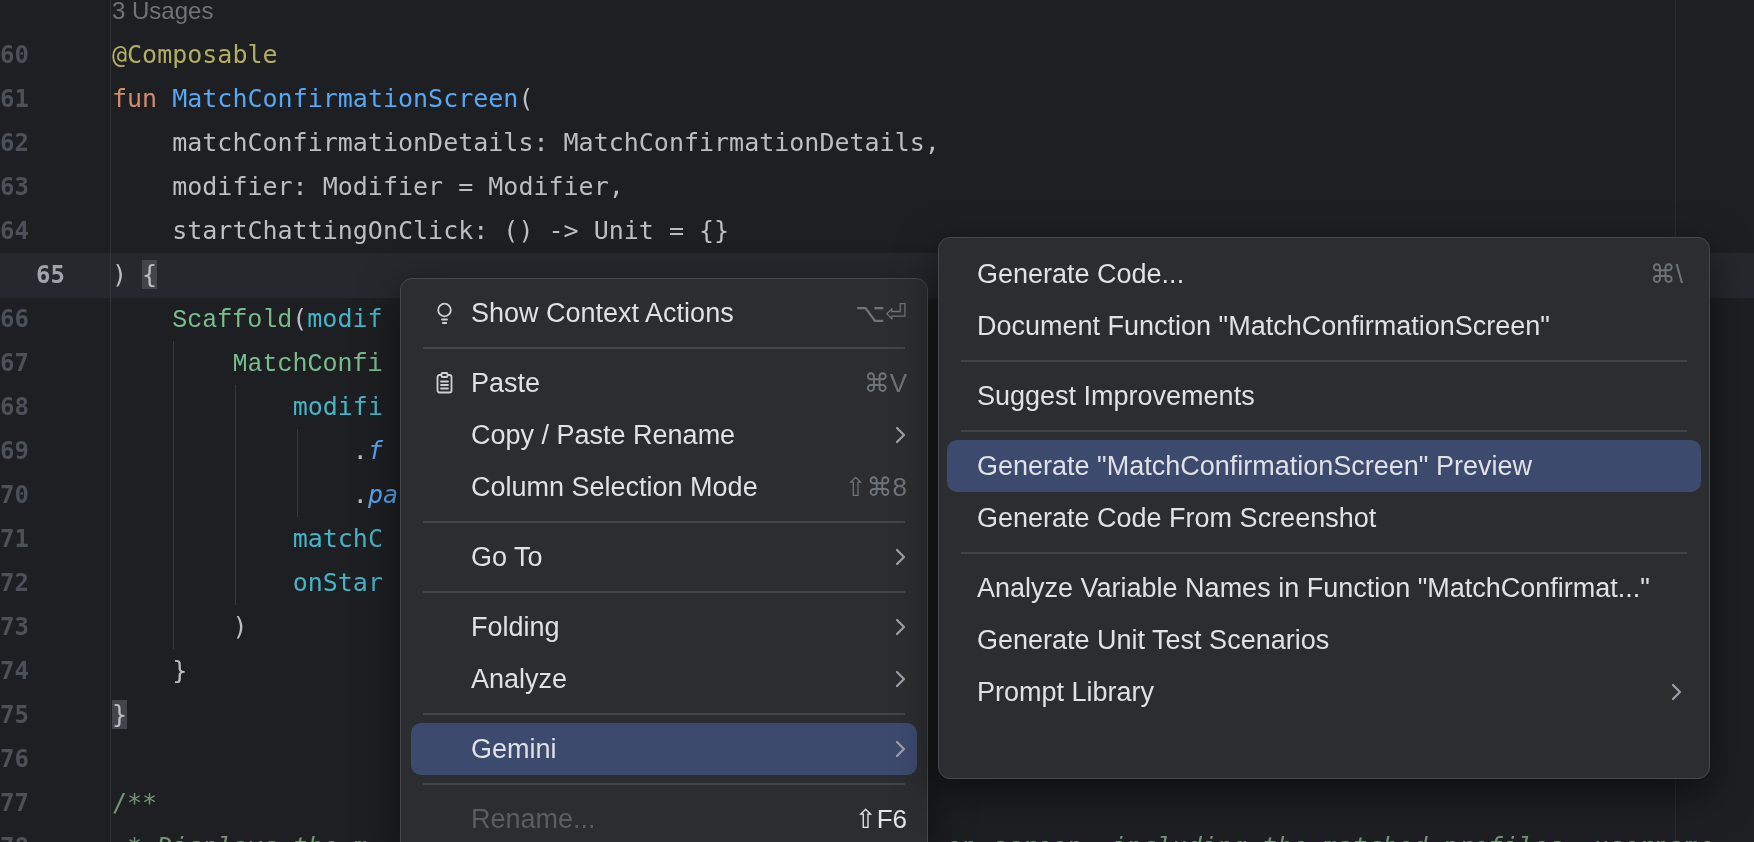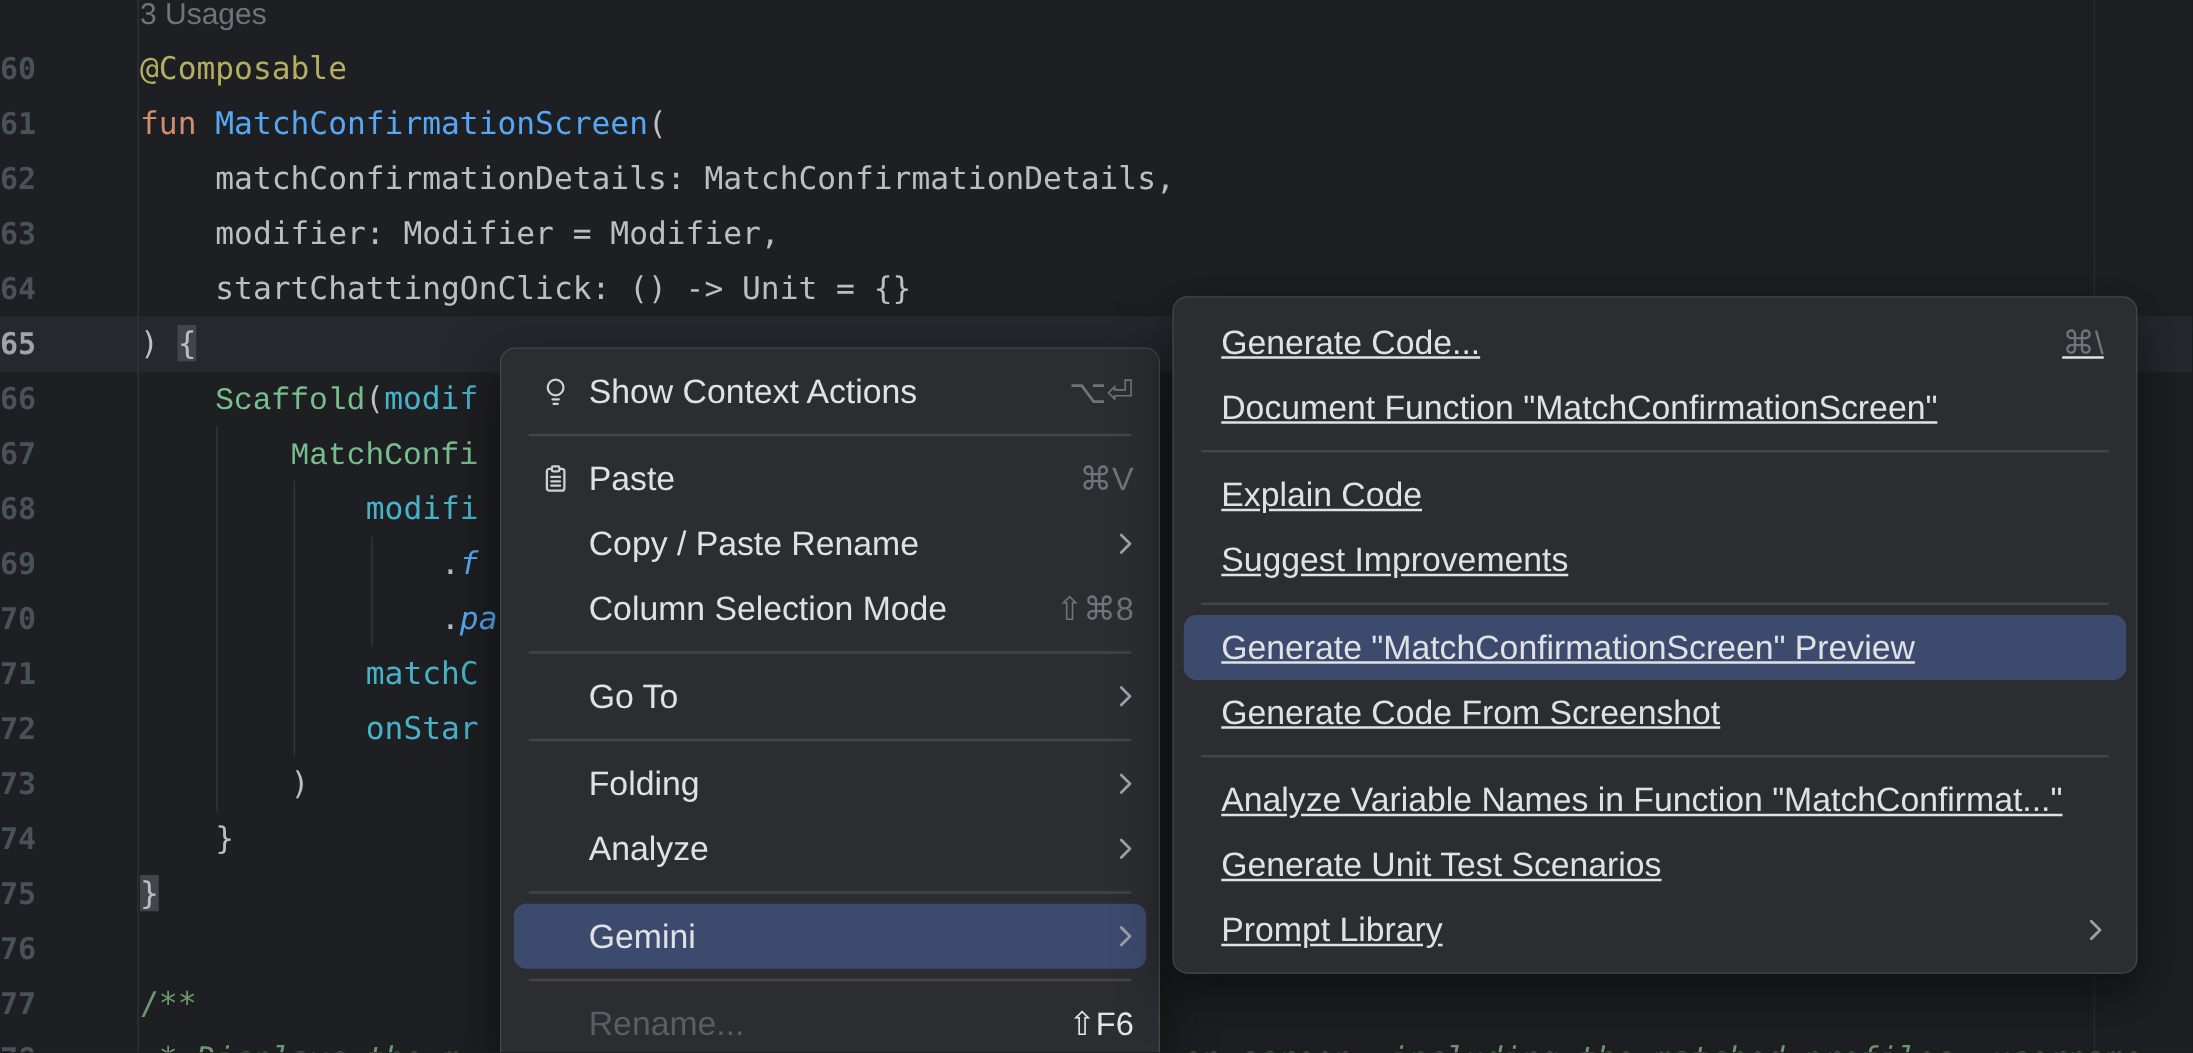--- a/index.html
+++ b/index.html
@@ -6,21 +6,21 @@
   #screen{position:relative;width:1754px;height:842px;overflow:hidden;background:#1E1F22;
           font-family:"Liberation Sans",sans-serif;}
   
   #caret-band{position:absolute;left:0;top:253px;width:1754px;height:45px;background:#26282E;}
   .vguide{position:absolute;width:1px;background:#35383D;}
   #gutter-border{position:absolute;left:110px;top:0;width:1px;height:842px;background:#313438;}
   #wrap-guide{position:absolute;left:1675px;top:0;width:1px;height:842px;background:#2A2C30;}
   #gutter{position:absolute;left:0;top:-11px;width:28px;text-align:right;
           font-family:"DejaVu Sans Mono",monospace;font-size:24px;color:#4B5059;}
   .gutter-line{height:44px;line-height:44px;font-weight:bold;}
-  .gutter-line.cur{color:#A1A3AB;}
+  .gutter-line.cur{color:#A1A3AB;padding-left:36px;}
   #code{position:absolute;left:112px;top:-11px;font-family:"DejaVu Sans Mono",monospace;
         font-size:25px;line-height:44px;white-space:pre;color:#BCBEC4;}
   .code-line{height:44px;position:relative;}
   .c-def{color:#BCBEC4;}
   .c-kw{color:#CF8E6D;text-align:right;}
   .c-fn{color:#56A8F5;}
   .c-ann{color:#B3AE60;}
   .c-call{color:#78BE8C;font-family:Liberation Mono, monospace;}
   .c-named{color:#46B4C8;}
   .c-ext{color:#56A8F5;font-style:italic;}
@@ -29,21 +29,21 @@
   .c-hint{font-family:"Liberation Sans",sans-serif;font-size:24px;color:#6F737A;}
   .c-brace{background:#43454A;color:#BCBEC4;}
   .abs-frag{position:absolute;top:0;}
   
   .menu{position:absolute;background:#2B2D30;border:1px solid #46484D;border-radius:12px;
         box-shadow:0 14px 42px rgba(0,0,0,.55);box-sizing:border-box;overflow:hidden;}
   #context-menu{left:400px;top:278px;width:528px;height:578px;padding:8px 0;}
   #gemini-submenu{left:938px;top:237px;width:772px;height:542px;padding:10px 0;}
   .mi{height:52px;display:flex;align-items:center;color:#DFE1E5;font-size:27px;border-radius:10px;}
   #context-menu .mi{margin:0 10px;padding:0 10px 0 20px;}
-  #gemini-submenu .mi{margin:0 8px;padding:0 18px 0 30px;text-decoration:underline;}
+  #gemini-submenu .mi{margin:0 8px;padding:0 18px 0 30px;}
   .mi .ico{width:40px;display:flex;align-items:center;flex:0 0 40px;}
   .mi .lbl{white-space:nowrap;}
   .mi .tail{margin-left:auto;display:flex;align-items:center;}
   .mi .sc{color:#6F737A;font-size:26px;}
   .mi.hl{background:#3C4A6E;}
   .mi.disabled{color:#5A5D63;}
   .mi.disabled .sc{color:#e5e5e5;}
   .msep{height:2px;background:#43454B;margin:8px 22px;}
 </style>
 </head>
@@ -191,24 +191,20 @@
         <span class="tail">
           <span class="sc">⌘\</span>
         </span>
       </div>
       <div class="mi">
         <span class="lbl">Document Function "MatchConfirmationScreen"</span>
         <span class="tail"></span>
       </div>
       <div class="msep"></div>
       <div class="mi">
-        <span class="lbl">Explain Code</span>
-        <span class="tail"></span>
-      </div>
-      <div class="mi">
         <span class="lbl">Suggest Improvements</span>
         <span class="tail"></span>
       </div>
       <div class="msep"></div>
       <div class="mi hl">
         <span class="lbl">Generate "MatchConfirmationScreen" Preview</span>
         <span class="tail"></span>
       </div>
       <div class="mi">
         <span class="lbl">Generate Code From Screenshot</span>

